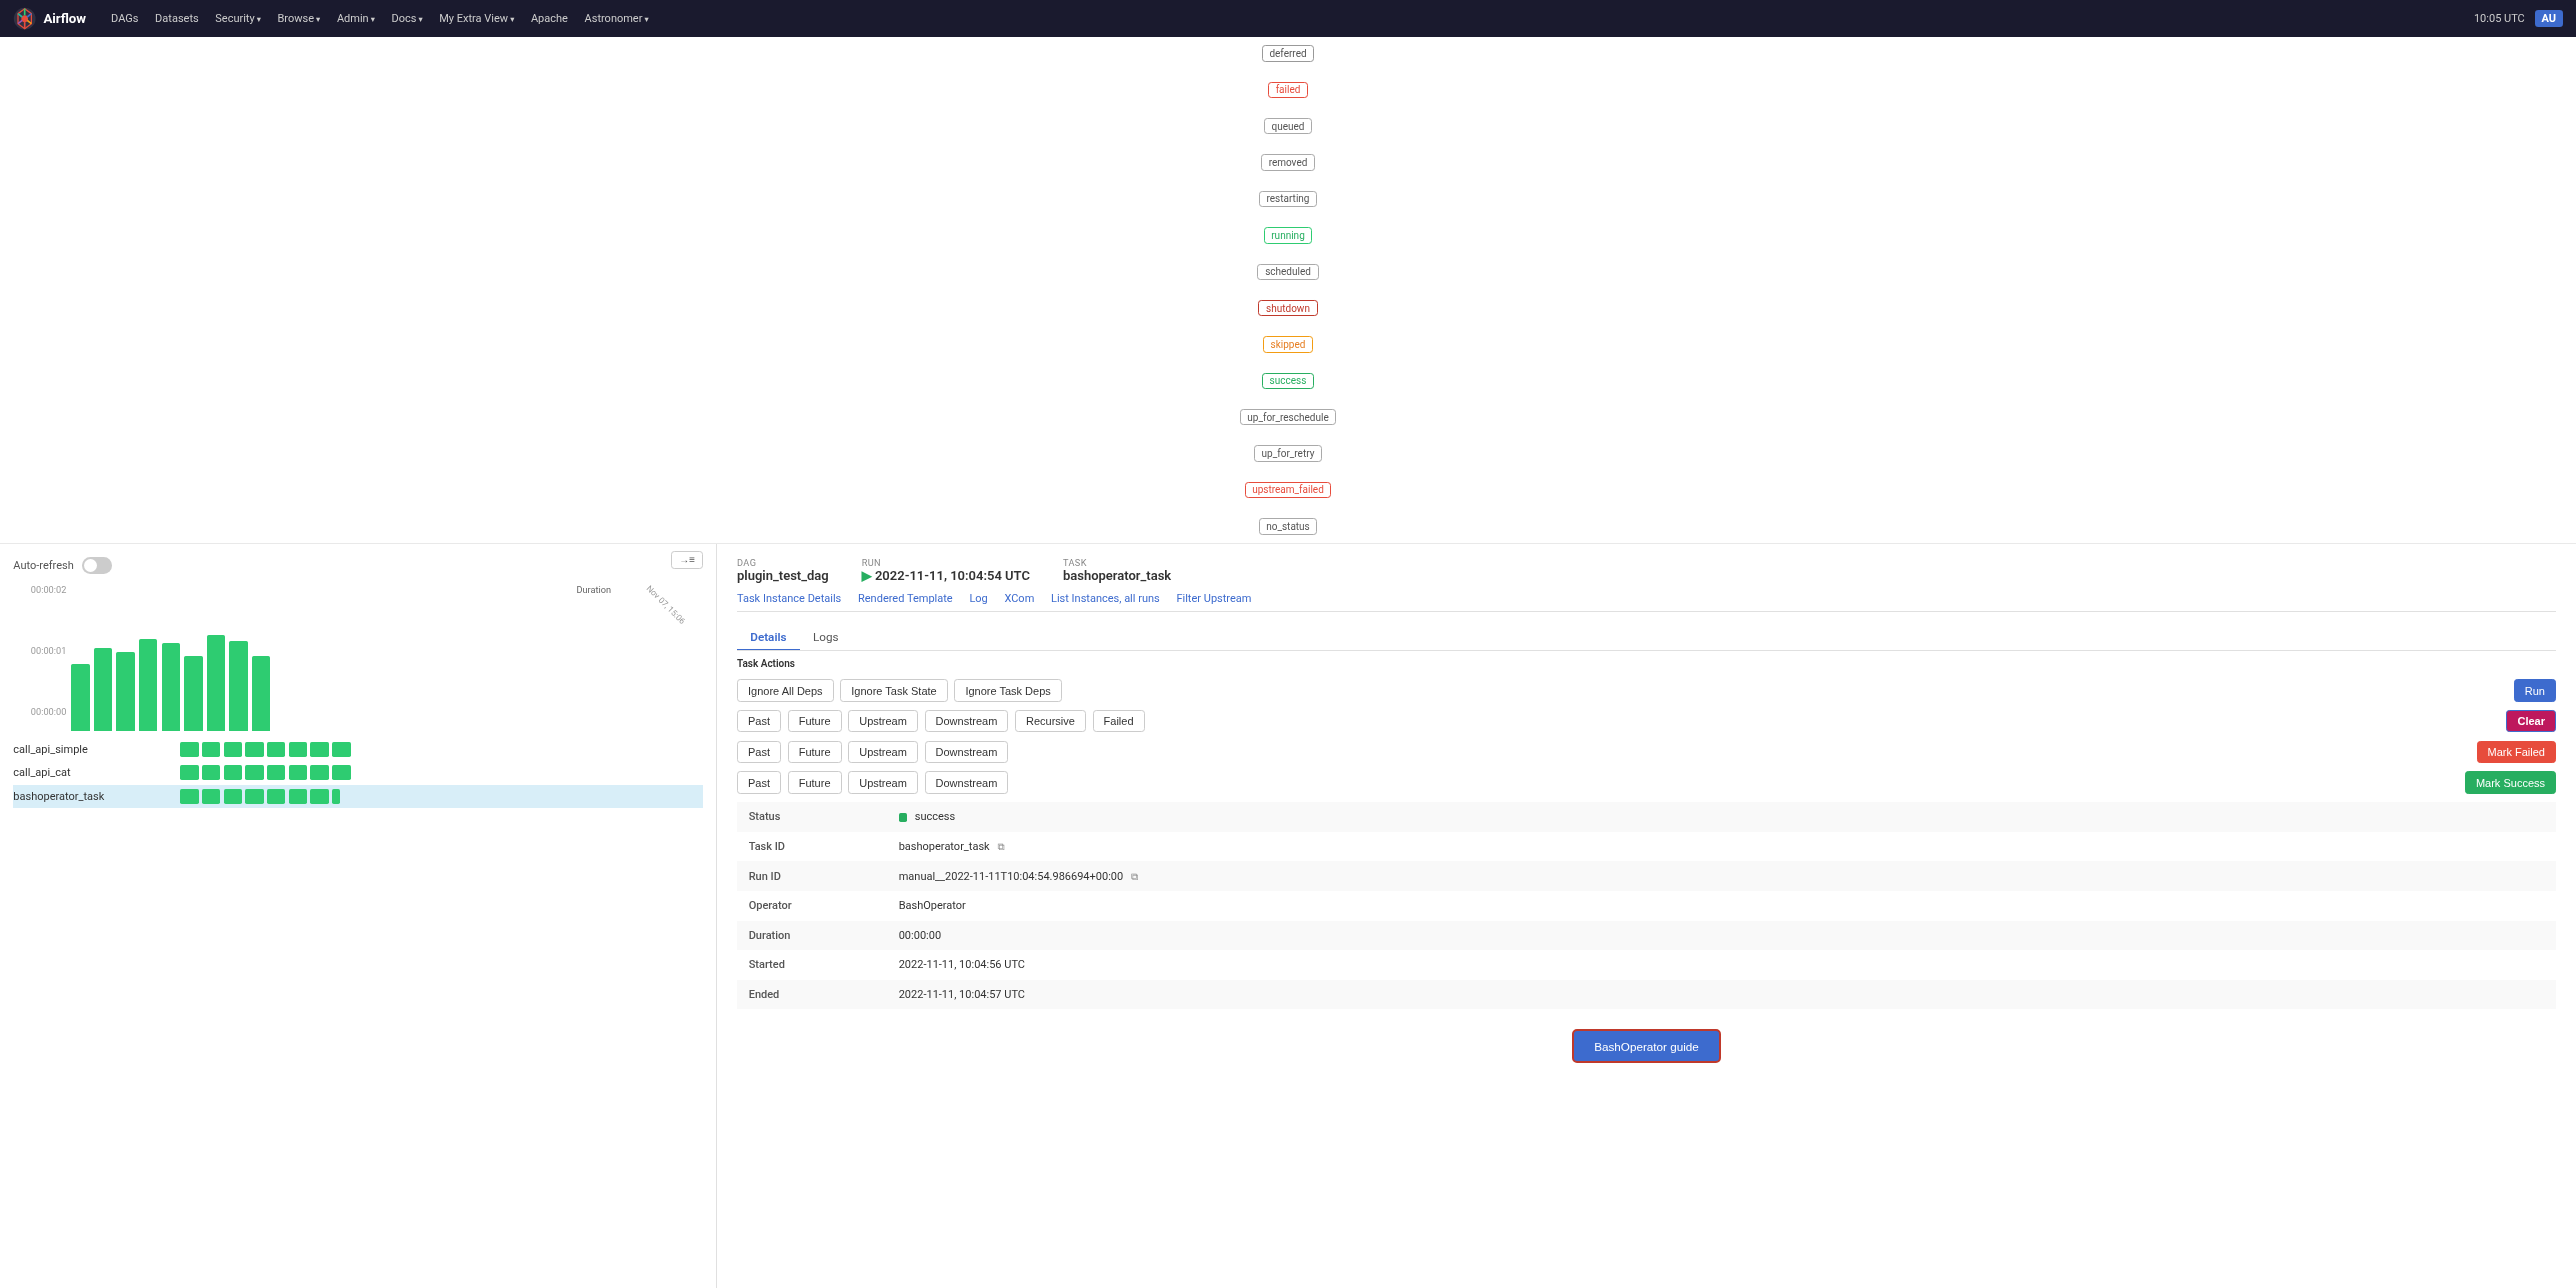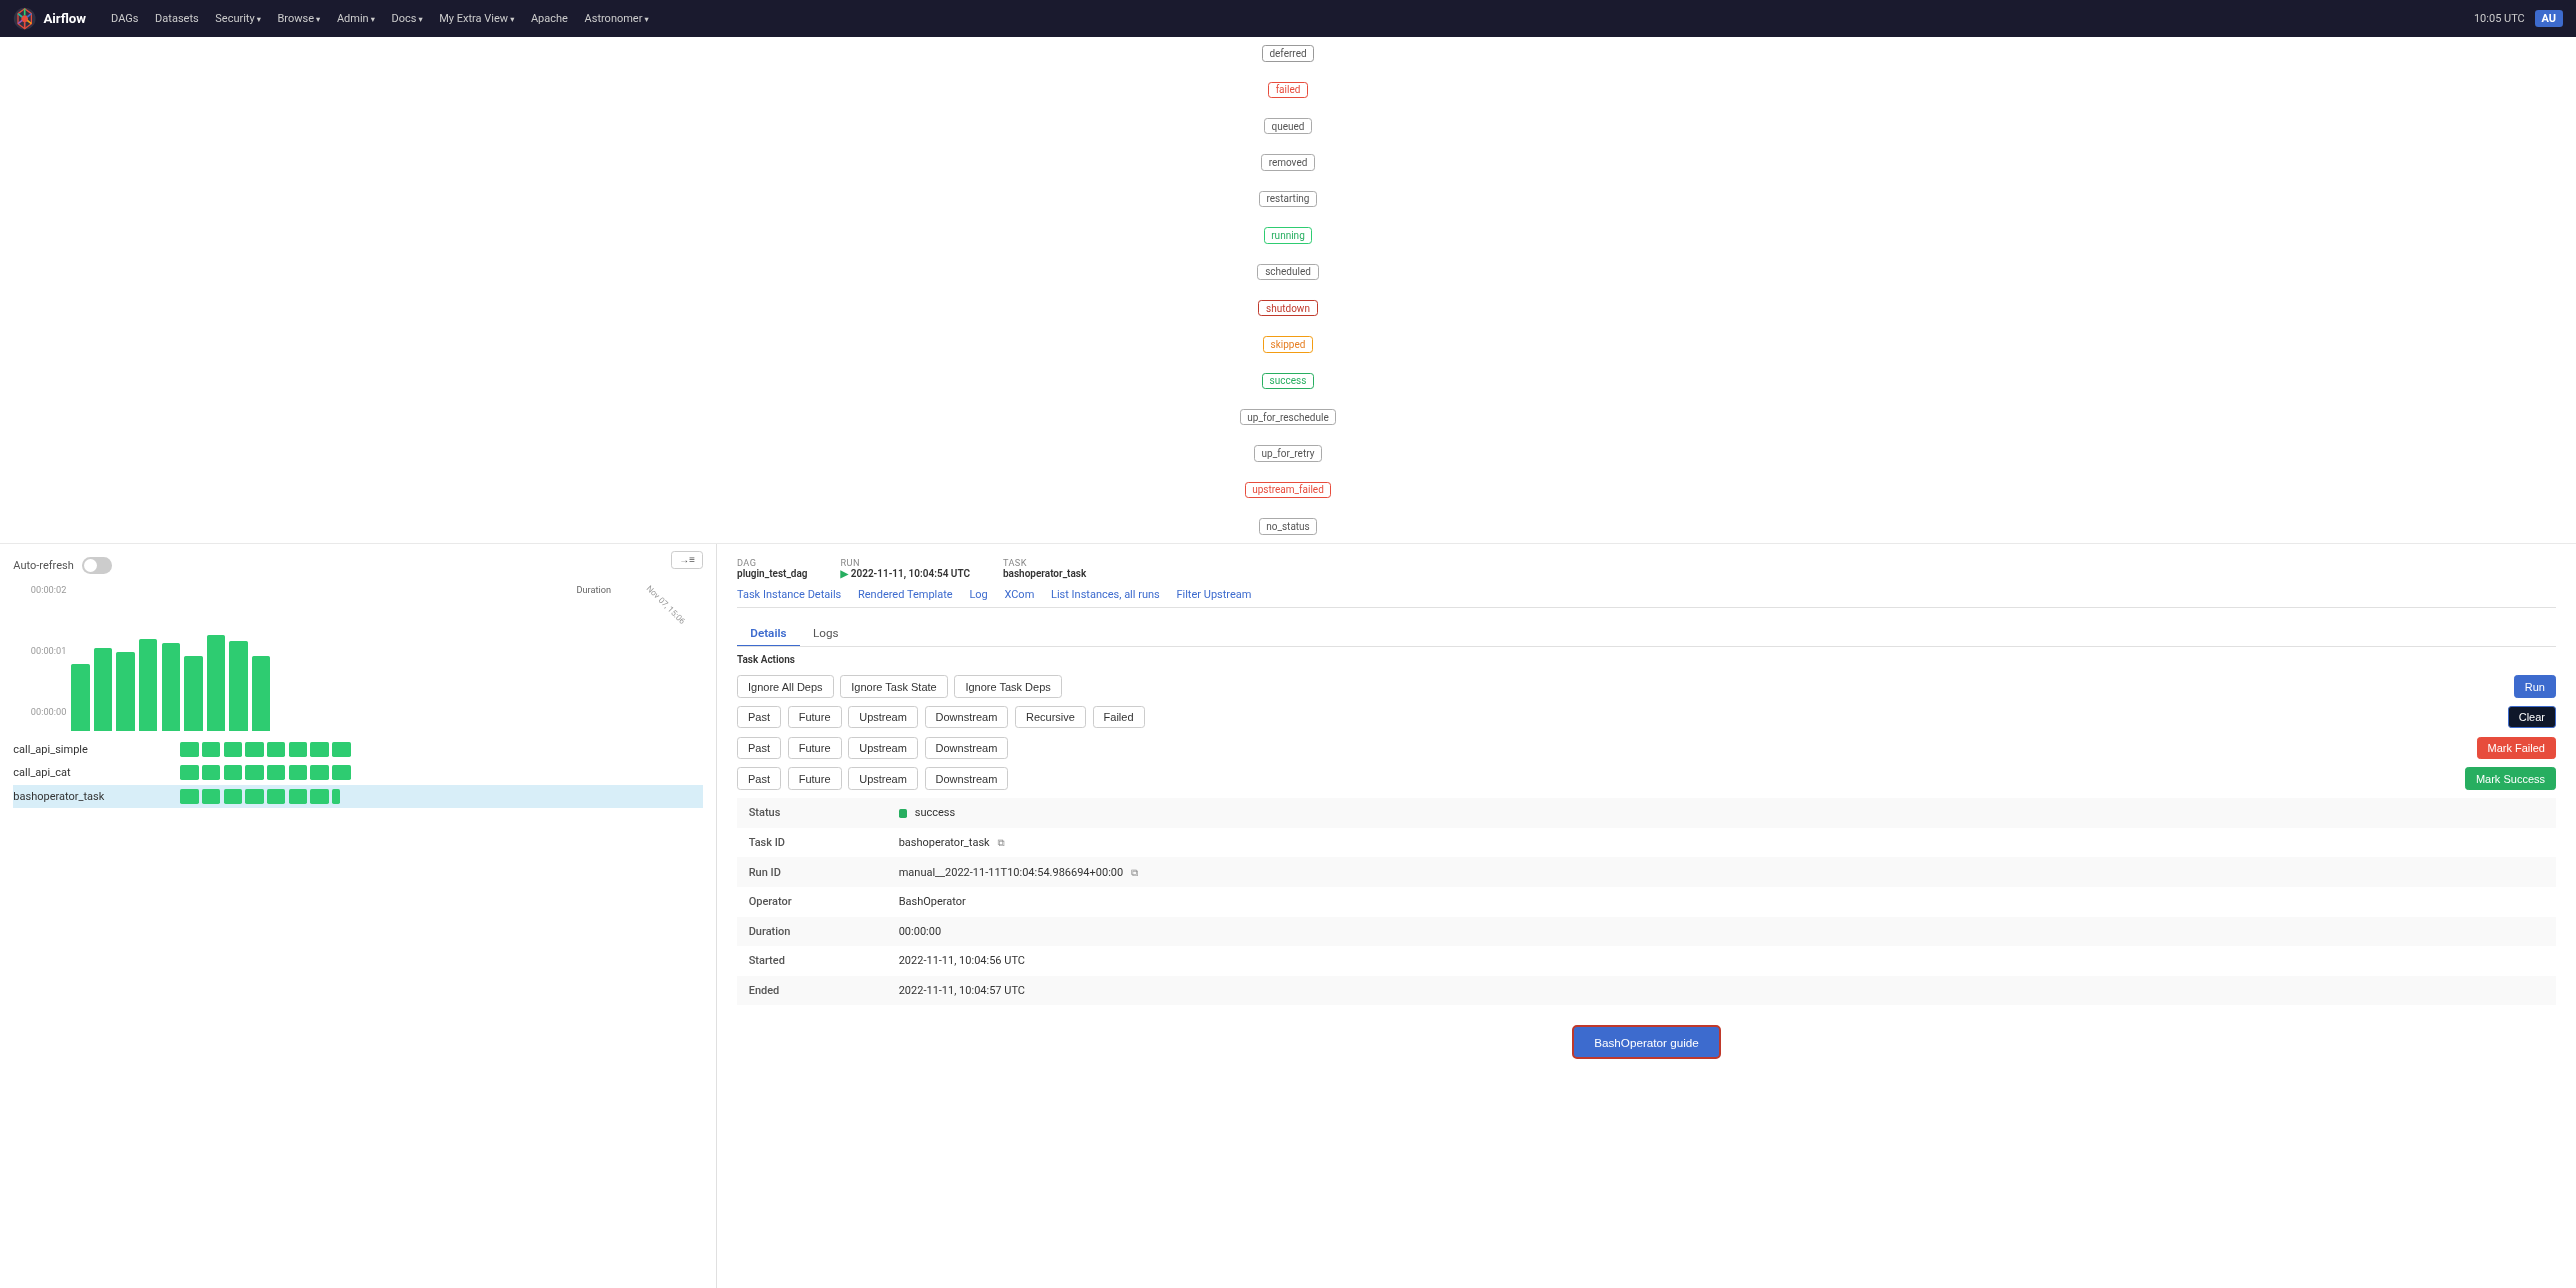--- a/index.html
+++ b/index.html
@@ -178,21 +178,21 @@
     }
 
     
     .breadcrumb-row {
       display: flex;
       gap: 33px;
       margin-bottom: 4px;
     }
     .breadcrumb-section { }
     .breadcrumb-label { font-size: 9.2px; color: #888; text-transform: uppercase; letter-spacing: 0.4px; }
-    .breadcrumb-value { font-size: 10px; font-weight: 600; color: #333; }
+    .breadcrumb-value { font-size: 13px; font-weight: 600; color: #333; }
 
     
     .tab-nav {
       display: flex;
       gap: 16.7px;
       border-bottom: 0.8px solid #e0e0e0;
       margin-bottom: 13.3px;
     }
     .tab-link {
       color: #3d6bce;
@@ -244,23 +244,24 @@
       background: #fff;
       border-color: #ccc;
       color: #333;
     }
     .btn-primary {
       background: #3d6bce;
       border-color: #3d6bce;
       color: #fff;
     }
     .btn-clear {
-      background: #0f172a;
+      background: #be185d;
       border-color: #3d6bce;
       color: #fff;
+      font-weight: bold;
     }
     .btn-danger {
       background: #e74c3c;
       border-color: #e74c3c;
       color: #fff;
     }
     .btn-success {
       background: #27ae60;
       border-color: #27ae60;
       color: #fff;

